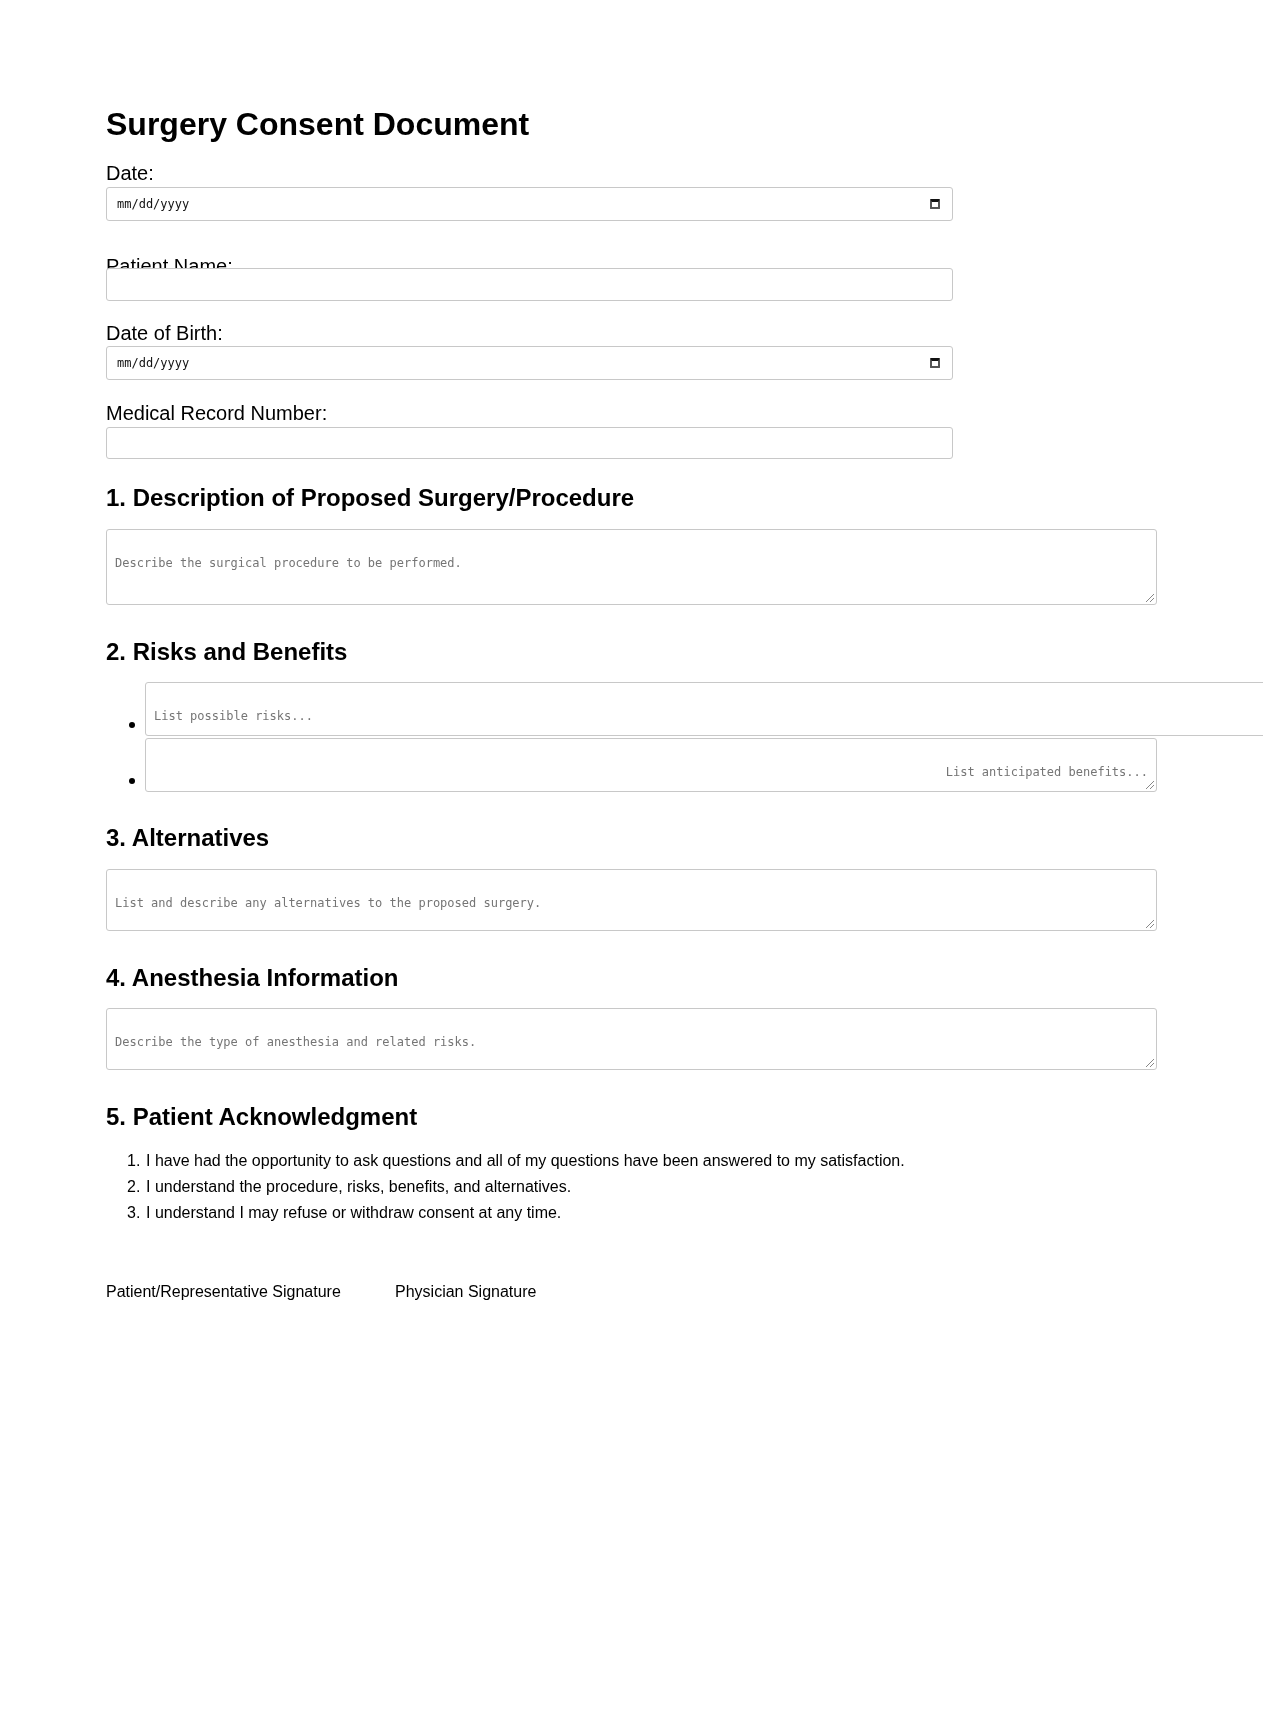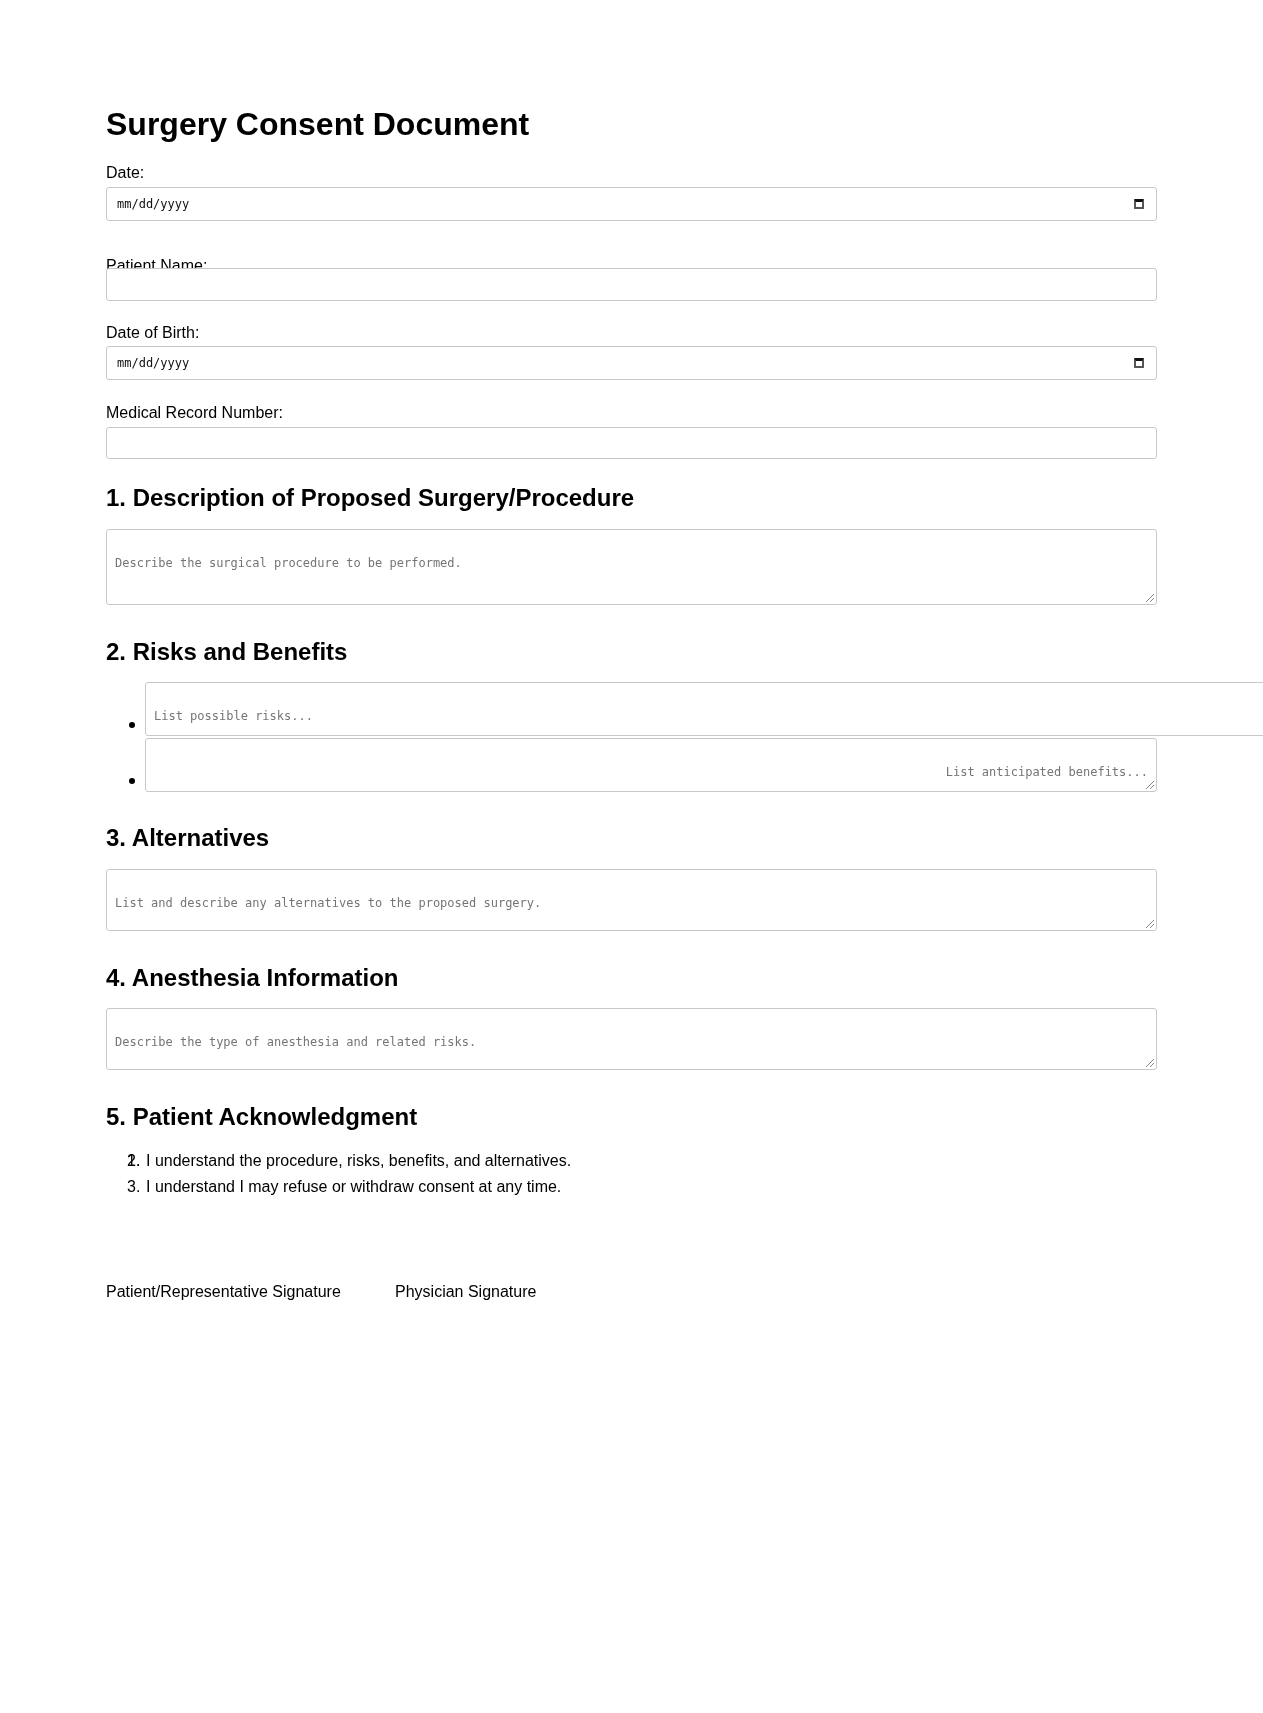--- a/index.html
+++ b/index.html
@@ -28,28 +28,28 @@
     margin: 0;
     font-size: 32px;
     font-weight: bold;
     line-height: 40px;
     white-space: nowrap;
   }
   .field-label {
     position: absolute;
     left: 0;
     margin: 0;
-    font-size: 16px;
+    font-size: 20px;
     line-height: 20px;
     white-space: nowrap;
   }
   .text-input {
     position: absolute;
     left: 0;
-    width: 1051px;
+    width: 847px;
     box-sizing: border-box;
     border: 1px solid #c8c8c8;
     border-radius: 3px;
     background: #fff;
     margin: 0;
     padding: 0 10px;
     font-family: "DejaVu Sans Mono", monospace;
     font-size: 12px;
     color: #111;
     display: flex;
@@ -200,20 +200,21 @@
   <h2 class="section" style="top:963px;">4. Anesthesia Information</h2>
   <div class="ta" style="left:0;top:1008px;width:1051px;height:62px;">
     <span>Describe the type of anesthesia and related risks.</span>
     <span class="resize"></span>
   </div>
 
   <h2 class="section" style="top:1102px;">5. Patient Acknowledgment</h2>
   <ol class="ack">
     <li>
       <span class="num">1.</span>
+      <span>I have had the opportunity to ask questions and all of my questions have been answered to my satisfaction.</span>
     </li>
     <li>
       <span class="num">2.</span>
       <span>I understand the procedure, risks, benefits, and alternatives.</span>
     </li>
     <li>
       <span class="num">3.</span>
       <span>I understand I may refuse or withdraw consent at any time.</span>
     </li>
   </ol>

